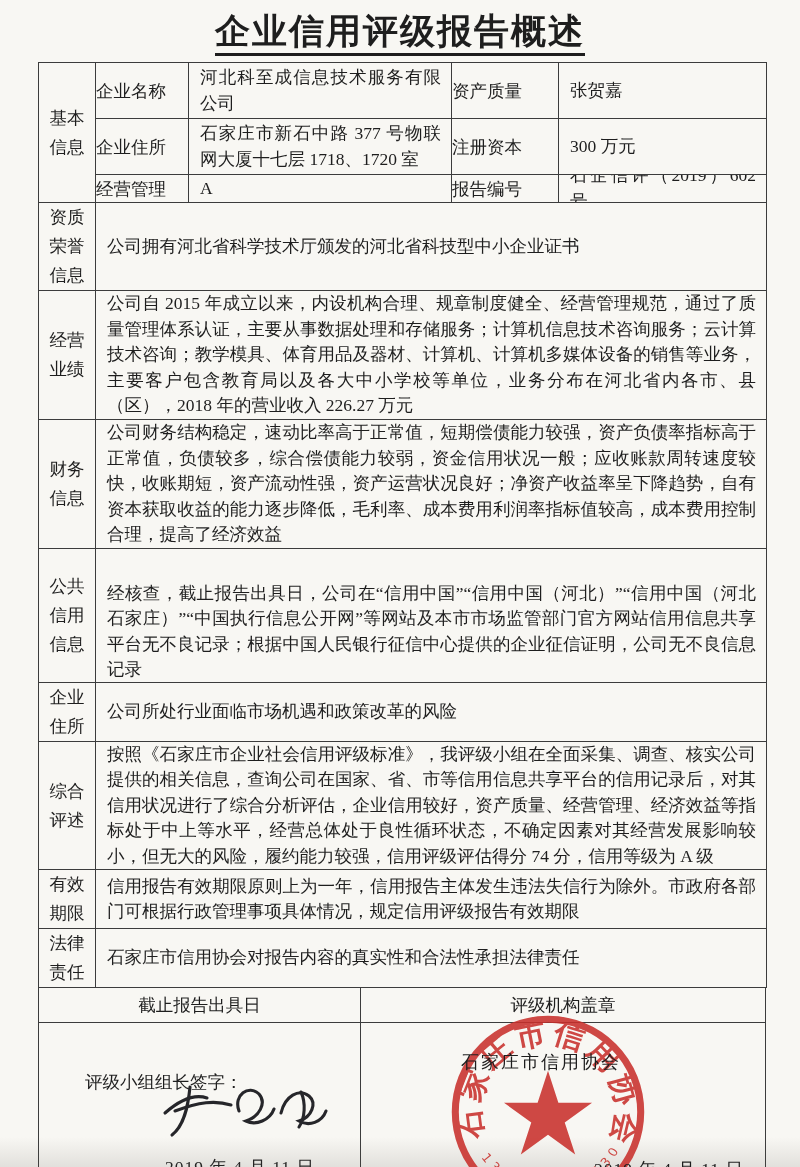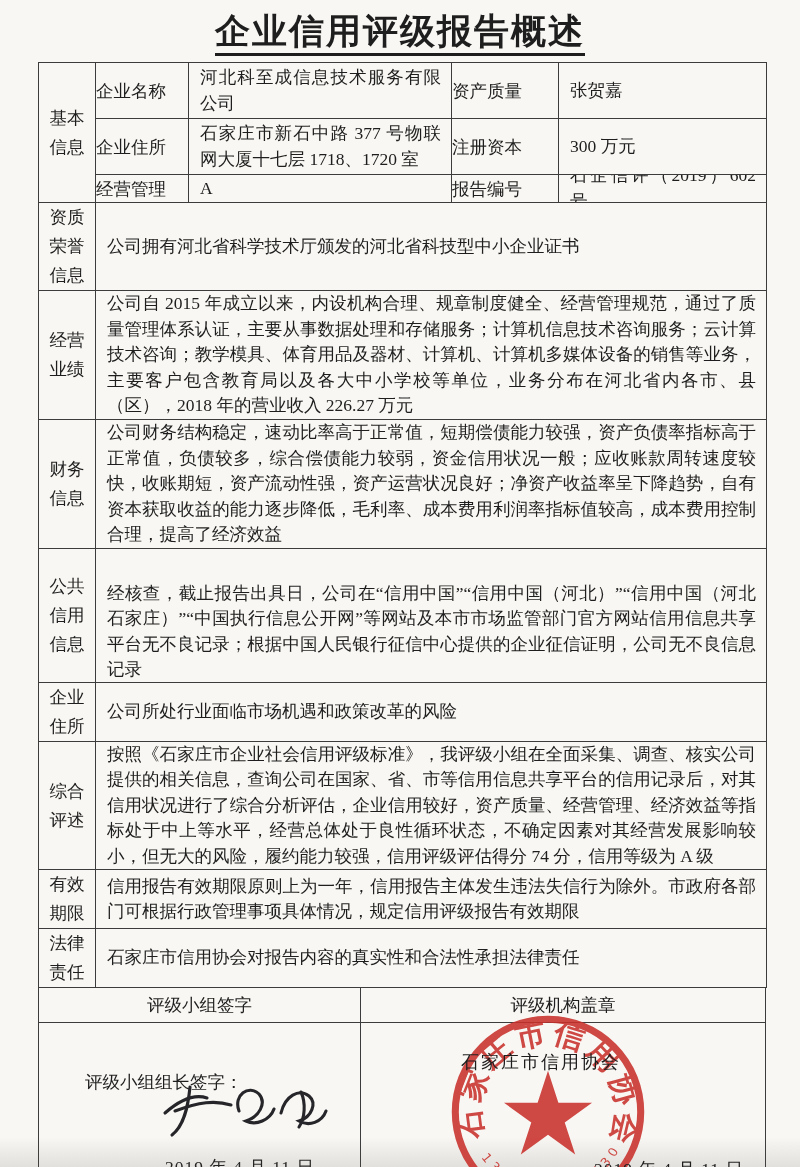--- a/index.html
+++ b/index.html
@@ -223,21 +223,21 @@
               <div class="cc h49">
                 <span>石家庄市信用协会对报告内容的真实性和合法性承担法律责任</span>
               </div>
             </td>
         </tr>
       </tbody>
     </table>
 
     <div class="signoff">
       <div class="so-hdr">
-        <div class="so-left-w">评级小组签字</div>
+        <div class="so-left-w">截止报告出具日</div>
         <div class="so-right-w">评级机构盖章</div>
       </div>
       <div class="so-body">
         <div class="so-left-w">
           <span class="leader-label">评级小组组长签字：</span>
           <svg class="sig-svg" width="180" height="82" viewBox="0 0 180 82">
             <g fill="none" stroke="#26262a" stroke-width="3.1" stroke-linecap="round">
               <path d="M8 44 C24 30 38 25 50 29"></path>
               <path d="M33 18 C31 38 27 57 15 66"></path>
               <path d="M18 42 C42 33 58 31 74 36"></path>

